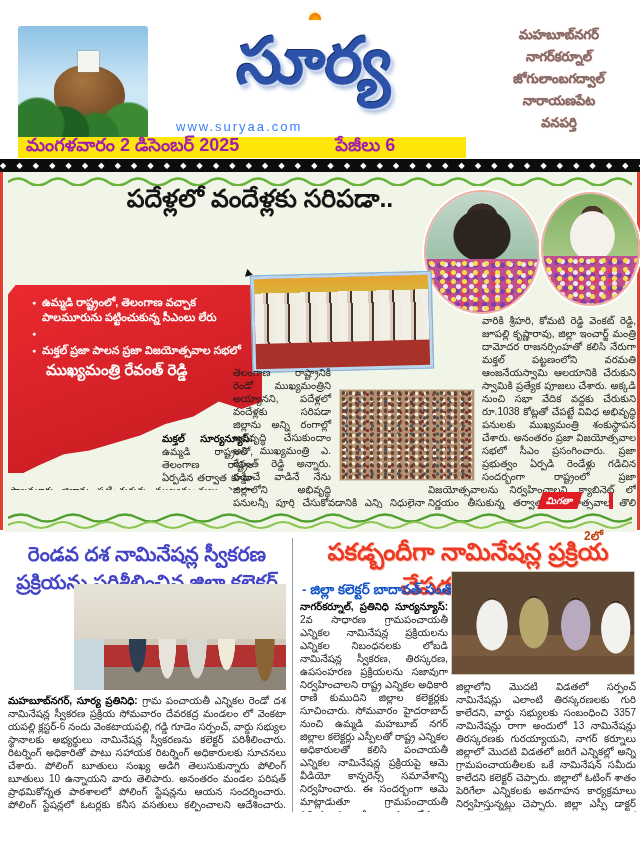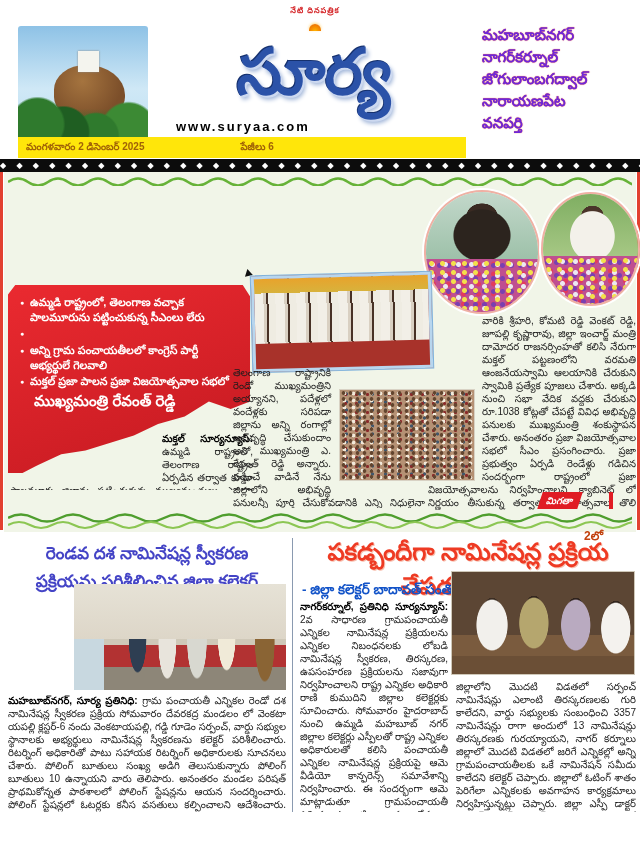--- a/index.html
+++ b/index.html
@@ -17,25 +17,25 @@
                radial-gradient(circle at 35% 85%,#1f5e22 26%,transparent 28%),
                radial-gradient(circle at 60% 92%,#2f7a2d 24%,transparent 26%),
                radial-gradient(circle at 85% 80%,#3c8a34 22%,transparent 24%),
                linear-gradient(transparent 40%,#2c6e2a 85%);}
   .masthead{left:150px;top:6px;width:330px;height:132px;text-align:center;}
   .tagline{display:block;font-size:8px;font-weight:bold;color:#d42225;letter-spacing:1px;}
   .sun{display:inline-block;width:12px;height:7px;border-radius:12px 12px 0 0;
        background:radial-gradient(circle at 50% 100%,#ffb400,#e85d00);box-shadow:0 -1px 3px #ffb40088;}
   .title-te{display:block;font-size:64px;line-height:74px;font-weight:bold;color:#2b52a8;transform:skewX(-4deg);
        text-shadow:2px 2px 0 #cdd9f0,-1px -1px 0 #16316e,3px 4px 4px #9fb4d8;}
-  .website{position:absolute;left:26px;bottom:4px;font-size:13px;font-weight:bold;color:#000000;letter-spacing:2px;}
-  .districts{left:482px;top:24px;width:154px;text-align:left;color:#6d28d9;font-weight:bold;
-       font-size:15px;line-height:22px;text-shadow:0 0 1px #ee3d23;}
+  .website{position:absolute;left:26px;bottom:4px;font-size:13px;font-weight:normal;color:#3b82f6;letter-spacing:2px;}
+  .districts{left:482px;top:24px;width:154px;text-align:center;color:#737373;font-weight:bold;
+       font-size:13px;line-height:22px;text-shadow:0 0 1px #ee3d23;}
   .datebar{left:18px;top:137px;width:448px;height:21px;background:#ffe60a;display:flex;align-items:center;}
-  .datebar span{font-size:10px;font-weight:bold;color:#a16207;}
+  .datebar span{font-size:18px;font-weight:bold;color:#a21caf;}
   .date-left{margin-left:8px;}
   .pages{margin-left:96px;}
   .diamonds{left:0;top:159px;width:640px;height:13px;background:#0c0c0c;color:#fff;overflow:hidden;
        font-size:8px;line-height:13px;letter-spacing:4px;text-align:center;white-space:nowrap;}
   
   .leadbg{left:4px;top:172px;width:632px;height:360px;background:#f1f5e8;}
   .edge{top:172px;width:3px;height:358px;background:#e24030;}
   .kicker{left:60px;top:184px;width:400px;text-align:center;font-size:25px;font-weight:bold;color:#151515;}
   .headline{left:6px;top:212px;width:448px;text-align:center;font-size:48px;line-height:66px;font-weight:bold;
        color:#e2232a;letter-spacing:1px;text-shadow:2px 2px 0 #f7bcbc,-1px -1px 0 #f7bcbc,3px 4px 3px #e8909055;}
@@ -51,21 +51,21 @@
                 linear-gradient(#7fae62,#a7c885);}
   .flowers{position:absolute;left:0;bottom:0;width:100%;height:44%;background-color:#bf4f90;
      background-image:radial-gradient(circle,#f3e04a 2px,transparent 3px),
                       radial-gradient(circle,#ece8f2 2px,transparent 3px),
                       radial-gradient(circle,#7a3fb0 2px,transparent 3px),
                       radial-gradient(circle,#e23b5e 2px,transparent 3px);
      background-size:11px 9px,13px 11px,9px 13px,15px 10px;}
   .redbox{left:8px;top:285px;width:242px;height:188px;color:#fff;
      background:linear-gradient(160deg,#ea2a30,#cf1e25 70%);
      clip-path:polygon(3% 0,97% 0,100% 6%,100% 62%,92% 66%,83% 62%,73% 70%,62% 74%,52% 80%,42% 84%,32% 88%,22% 90%,12% 96%,6% 100%,0 100%,0 5%);
-     filter:drop-shadow(2px 3px 2px #f0a8a8);}
+     filter:drop-shadow(2px 3px 2px #f0a8a8);padding-left:12px;}
   .bullets{padding:10px 10px 0 12px;}
   .bullet{display:flex;font-size:11px;line-height:14.5px;font-weight:bold;margin-bottom:2px;}
   .bullet .dot{flex:0 0 10px;font-size:7px;line-height:15px;}
   .closer{margin:3px 0 0 14px;font-size:15px;font-weight:bold;}
   .stagephoto{left:252px;top:274px;width:174px;height:90px;border:3px solid #b8d6ee;outline:1px solid #7fb2dc;
      transform:rotate(-1.5deg);
      background:linear-gradient(#e8a32c 0%,#d8b23c 16%,transparent 16%),
         repeating-linear-gradient(90deg,#f2efe7 0 9px,#d9d0c2 9px 12px,#483226 12px 14px,#efece2 14px 21px);
      background-color:#a8322a;background-size:100% 100%,100% 72%;background-repeat:no-repeat;}
   .cursor{left:246px;top:270px;width:0;height:0;border-left:7px solid #111;border-top:4px solid transparent;
@@ -83,21 +83,21 @@
   .col2{left:233px;top:366px;width:192px;height:142px;}
   .sp-r{float:right;width:90px;height:96px;margin:24px 0 0 4px;}
   .col3{left:428px;top:314px;width:208px;height:196px;}
   .sp-c{float:left;width:50px;height:92px;margin:74px 4px 0 0;}
   .badge{left:540px;top:492px;height:17px;display:flex;align-items:stretch;z-index:5;}
   .badge .b-red{background:#e01c24;color:#fff;font-size:9.5px;font-weight:bold;line-height:17px;
      padding:0 7px;transform:skewX(-18deg);}
   .badge .b-yel{background:#ffe60a;color:#c2410c;font-size:12px;font-weight:bold;line-height:17px;padding:0 4px;margin-top:36px;}
   .badge .b-bar{width:4px;background:#e01c24;margin-left:2px;}
   
-  .lheadline{left:10px;top:540px;width:274px;text-align:center;font-size:17px;line-height:28px;
+  .lheadline{left:10px;top:540px;width:274px;text-align:center;font-size:20px;line-height:28px;
      font-weight:bold;color:#4444c6;}
   .lbody{left:8px;top:584px;width:278px;height:228px;}
   .lphoto{float:right;width:212px;height:106px;margin:0 0 4px 6px;background:
      linear-gradient(#e6e2d6 0%,#ddd6c8 52%,transparent 52%),
      linear-gradient(90deg,#c8d8e0 0 14%,transparent 14%),
      radial-gradient(ellipse 9px 34px at 30% 52%,#2e3e52 95%,transparent 100%),
      radial-gradient(ellipse 9px 36px at 44% 56%,#e8e4dc 95%,transparent 100%),
      radial-gradient(ellipse 10px 38px at 58% 54%,#d8d8d0 95%,transparent 100%),
      radial-gradient(ellipse 9px 34px at 72% 50%,#f0ead8 95%,transparent 100%),
      radial-gradient(ellipse 10px 40px at 90% 55%,#8a6434 95%,transparent 100%),
@@ -125,21 +125,20 @@
 
 <div id="page">
 
   <div class="abs temple">
     <div class="rock"></div>
     <div class="shrine"></div>
     <div class="trees"></div>
   </div>
 
   <div class="abs masthead">
-    <span class="tagline">నేటి దినపత్రిక</span>
     <span class="sun"></span>
     <span class="title-te">సూర్య</span>
     <span class="website">www.suryaa.com</span>
   </div>
 
   <div class="abs districts">
     <span>మహబూబ్‌నగర్</span><br>
     <span>నాగర్‌కర్నూల్</span><br>
     <span>జోగులాంబగద్వాల్</span><br>
     <span>నారాయణపేట</span><br>
@@ -154,20 +153,21 @@
   <div class="abs diamonds">◆ ◆ ◆ ◆ ◆ ◆ ◆ ◆ ◆ ◆ ◆ ◆ ◆ ◆ ◆ ◆ ◆ ◆ ◆ ◆ ◆ ◆ ◆ ◆ ◆ ◆ ◆ ◆ ◆ ◆ ◆ ◆ ◆ ◆ ◆ ◆ ◆ ◆ ◆ ◆ ◆ ◆ ◆ ◆ ◆ ◆ ◆ ◆ ◆ ◆ ◆ ◆ ◆ ◆ ◆ ◆ ◆ ◆ ◆ ◆ ◆ ◆ ◆ ◆ ◆ ◆ ◆ ◆ ◆ ◆ </div>
 
   <div class="abs leadbg"></div>
   <div class="abs edge" style="left:0;"></div>
   <div class="abs edge" style="left:637px;"></div>
 
   <svg class="abs wave" style="left:8px;top:174px;" width="624" height="12">
     <path stroke="#66b238" stroke-width="2.5" fill="none" d="M0 8 q10 -7 20 0 t20 0 t20 0 t20 0 t20 0 t20 0 t20 0 t20 0 t20 0 t20 0 t20 0 t20 0 t20 0 t20 0 t20 0 t20 0 t20 0 t20 0 t20 0 t20 0 t20 0 t20 0 t20 0 t20 0 t20 0 t20 0 t20 0 t20 0 t20 0 t20 0 t20 0 t20 0"></path>
   </svg>
 
+  <div class="abs kicker">పదేళ్లలో వందేళ్లకు సరిపడా..</div>
 
   <div class="abs oval oval1">
     <div class="ph-sky"></div>
     <div class="flowers"></div>
   </div>
   <div class="abs oval oval2">
     <div class="ph-sky green"></div>
     <div class="flowers"></div>
   </div>
 
@@ -175,24 +175,20 @@
     <div class="bullets">
       <div class="bullet">
           <span class="dot">●</span>
           <span>ఉమ్మడి రాష్ట్రంలో, తెలంగాణ వచ్చాక పాలమూరును పట్టించుకున్న సీఎంలు లేరు</span>
         </div>
       <div class="bullet">
           <span class="dot">●</span>
         </div>
       <div class="bullet">
           <span class="dot">●</span>
-          <span>అన్ని గ్రామ పంచాయతీలలో కాంగ్రెస్ పార్టీ అభ్యర్థులే గెలవాలి</span>
-        </div>
-      <div class="bullet">
-          <span class="dot">●</span>
           <span>మక్తల్ ప్రజా పాలన ప్రజా విజయోత్సవాల సభలో</span>
         </div>
       <div class="closer">ముఖ్యమంత్రి రేవంత్ రెడ్డి</div>
     </div>
   </div>
 
   <div class="abs cursor"></div>
   <div class="abs stagephoto"></div>
   <div class="abs crowd"></div>
 

